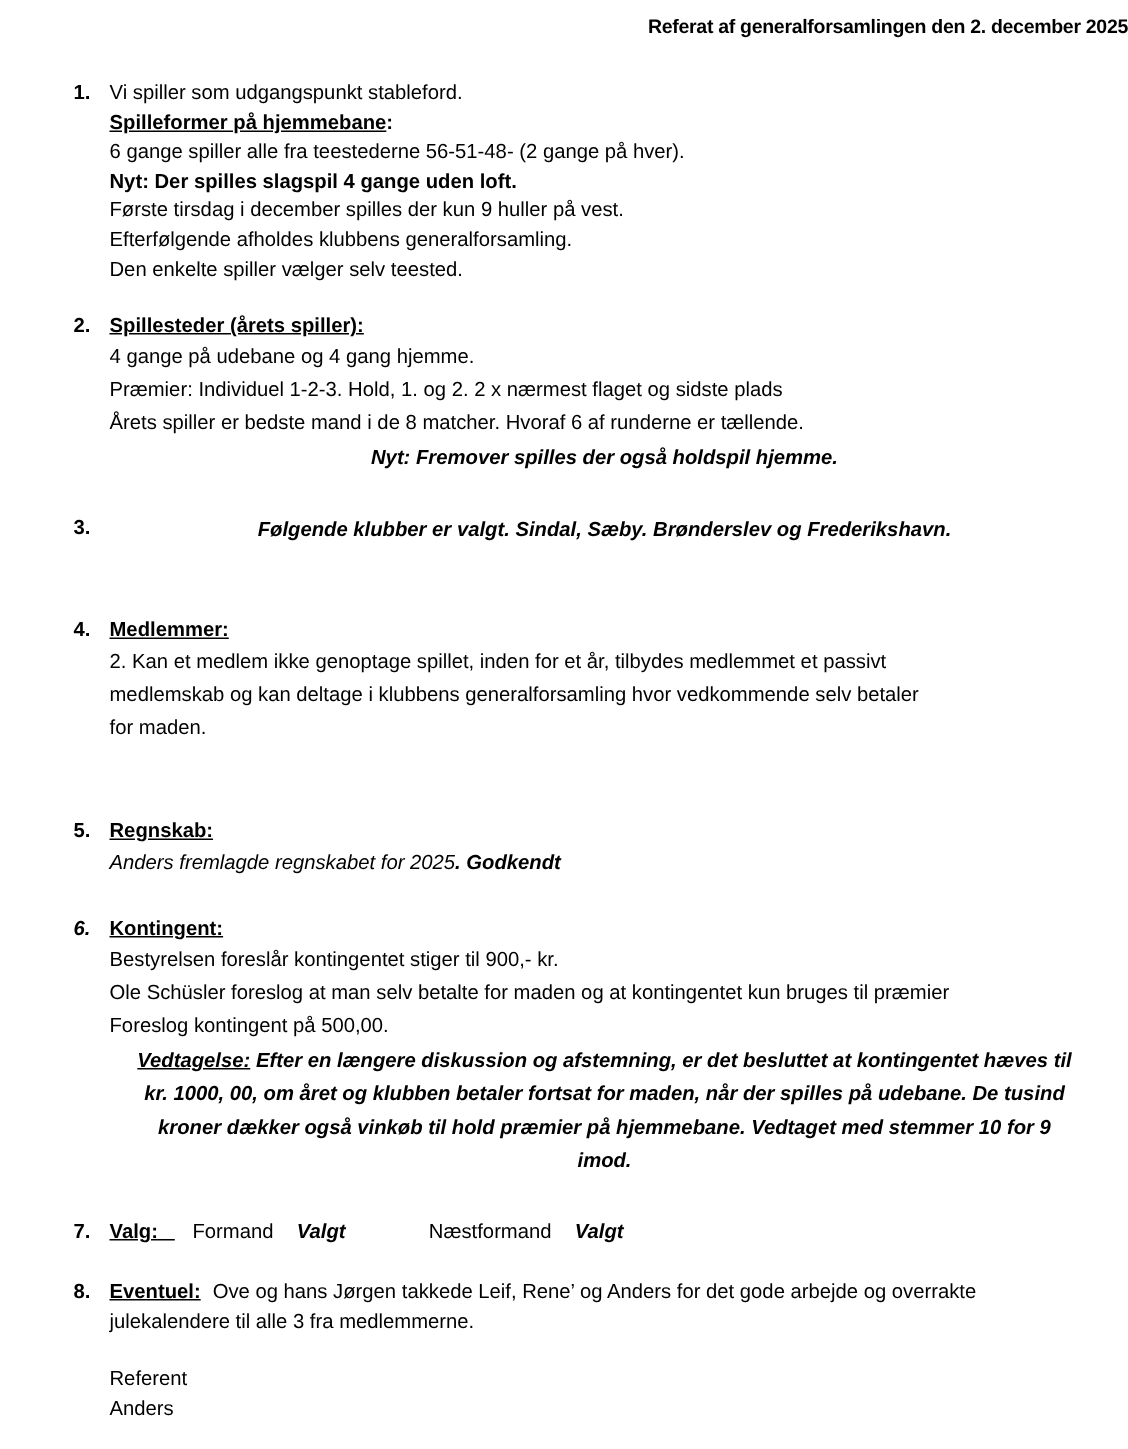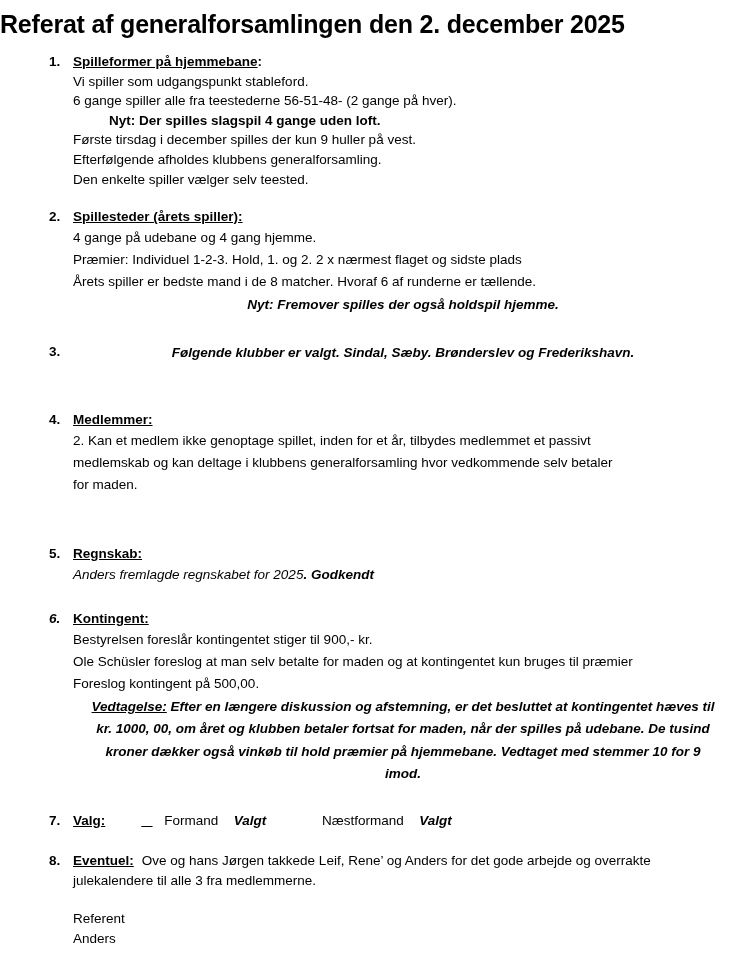--- a/index.html
+++ b/index.html
@@ -4,49 +4,49 @@
 <style>
   html, body { margin: 0; padding: 0; background: #ffffff; }
   body {
     width: 752px; height: 966px; overflow: hidden;
     font-family: "Liberation Sans", sans-serif;
     color: #000000;
     position: relative;
   }
   .title {
     position: absolute; top: 10px; left: 0; width: 752px;
-    text-align: left; font-weight: bold; font-size: 25px;
+    text-align: right; font-weight: bold; font-size: 13px;
     letter-spacing: -0.2px;
   }
   .section { position: absolute; left: 0; width: 752px; }
   .num {
     position: absolute; left: 49px; font-weight: bold; font-size: 13.5px;
   }
   .num.italic { font-style: italic; }
   .body { position: absolute; left: 73px; width: 660px; font-size: 13.5px; }
   .line { height: 19.6px; line-height: 19.6px; white-space: nowrap; }
   .line.tall { height: 22.4px; line-height: 22.4px; }
   .heading { font-weight: bold; }
   .u { text-decoration: underline; }
-  .b { font-weight: bold; margin-left: 36px; }
+  .b { font-weight: bold; }
   .i { font-style: italic; margin-top: 26px; }
   .bi { font-weight: bold; font-style: italic; text-align: center; }
   .gap-lg { display: inline-block; width: 48px; }
   .gap-xs { display: inline-block; width: 8px; }
 </style>
 </head>
 <body>
 
 <div class="title">Referat af generalforsamlingen den 2. december 2025</div>
 
 <div class="section" style="top:52px;">
   <div class="num" style="top:0;line-height:19.6px;">1.</div>
   <div class="body">
+    <div class="line">Vi spiller som udgangspunkt stableford.</div>
     <div class="line heading"><span class="u">Spilleformer på hjemmebane</span><span>:</span></div>
-    <div class="line">Vi spiller som udgangspunkt stableford.</div>
     <div class="line">6 gange spiller alle fra teestederne 56-51-48- (2 gange på hver).</div>
     <div class="line b">Nyt: Der spilles slagspil 4 gange uden loft.</div>
     <div class="line">Første tirsdag i december spilles der kun 9 huller på vest.</div>
     <div class="line">Efterfølgende afholdes klubbens generalforsamling.</div>
     <div class="line">Den enkelte spiller vælger selv teested.</div>
   </div>
 </div>
 
 <div class="section" style="top:207px;">
   <div class="num" style="top:0;line-height:19.6px;">2.</div>

